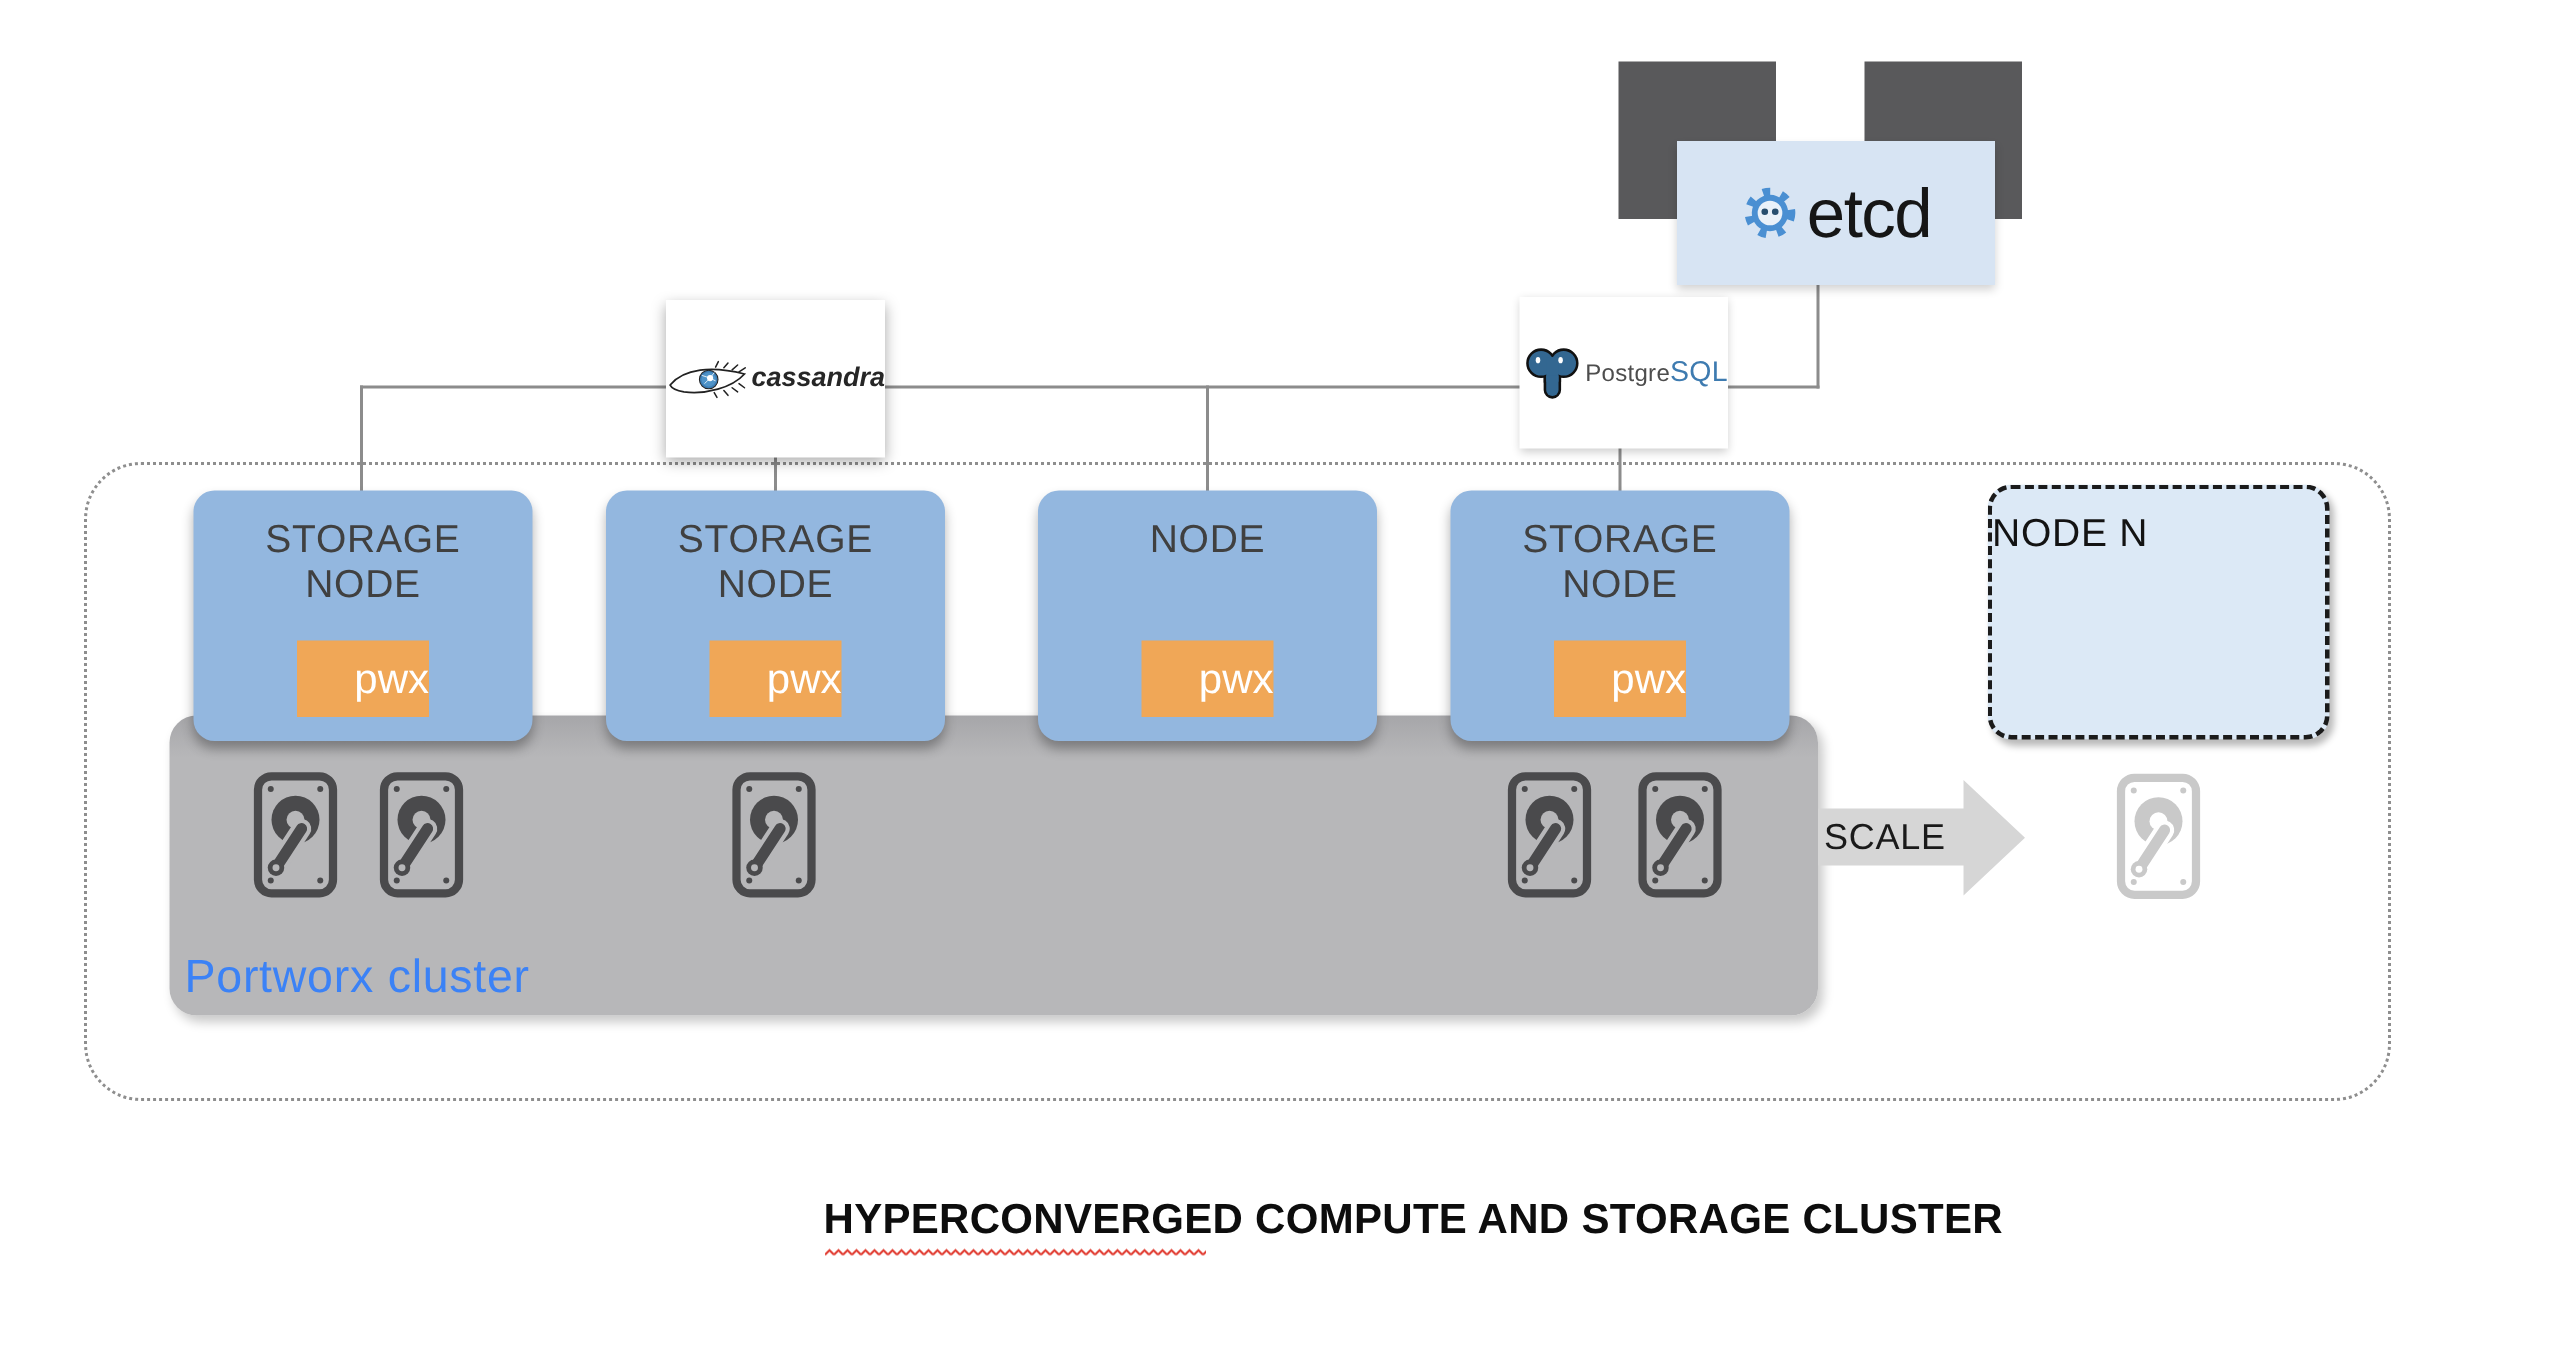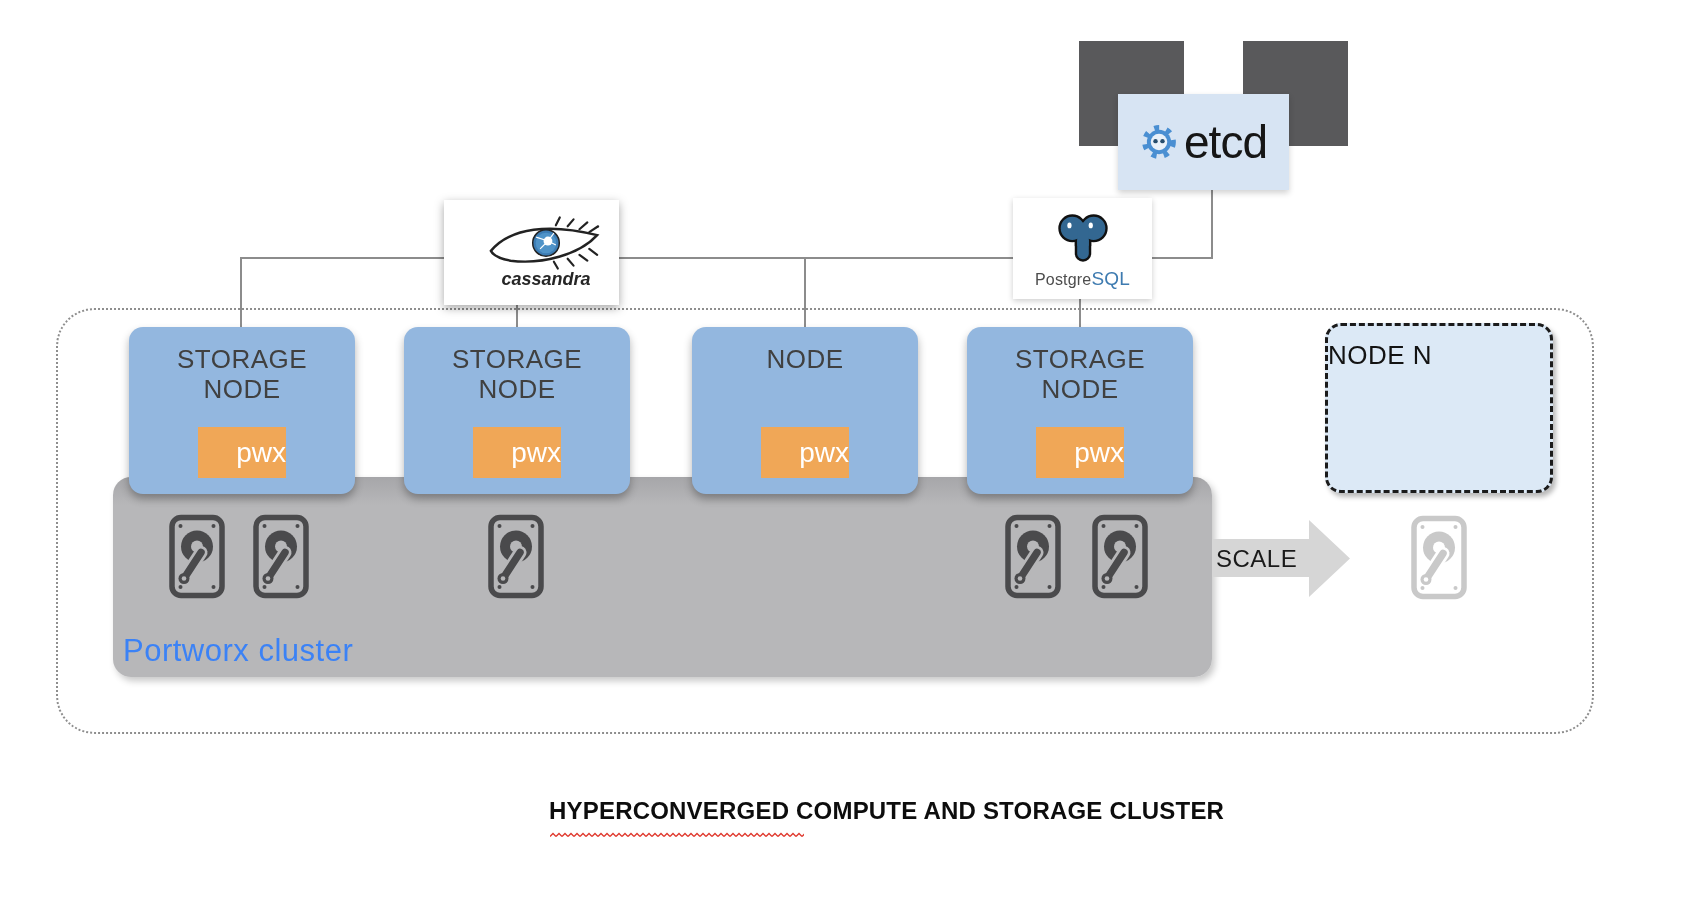--- a/index.html
+++ b/index.html
@@ -37,39 +37,39 @@
   
   .disk{position:absolute;width:58px;height:87px;color:#4a4a4c;--hole:#b7b7b9;}
   .disk.faded{color:#c9c9c9;--hole:#ffffff;}
 
   
   .scale-arrow{position:absolute;left:1212px;top:517px;width:140px;height:83px;}
   .scale-label{position:absolute;left:1216px;top:545px;width:94px;text-align:left;
     font-size:24px;color:#1a1a1a;letter-spacing:.5px;}
 
   
-  .etcd-panel{position:absolute;left:1118px;top:94px;width:171px;height:96px;background:#d7e4f3;
+  .etcd-panel{position:absolute;left:1118px;top:94px;width:212px;height:96px;background:#d7e4f3;
     display:flex;align-items:center;justify-content:center;gap:6px;box-shadow:0 3px 6px rgba(0,0,0,.18);}
   .etcd-text{font-size:46px;color:#161616;letter-spacing:-1px;}
   .dark-square{position:absolute;top:41px;width:105px;height:105px;background:#59595b;}
   .square-1{left:1079px}.square-2{left:1243px}
 
   .cassandra-panel{position:absolute;left:444px;top:200px;width:146px;height:105px;background:#ffffff;
-    box-shadow:0 3px 9px rgba(0,0,0,.35);display:flex;flex-direction:column;align-items:center;
-    justify-content:center;padding-left:29px;}
+    box-shadow:0 3px 9px rgba(0,0,0,.35);display:flex;flex-direction:row;align-items:center;
+    justify-content:center;}
   .cassandra-text{font-size:18px;font-weight:bold;font-style:italic;color:#262626;margin-top:-2px;}
 
   .postgres-panel{position:absolute;left:1013px;top:198px;width:139px;height:101px;background:#ffffff;
-    box-shadow:0 2px 6px rgba(0,0,0,.2);display:flex;flex-direction:column;align-items:center;
+    box-shadow:0 2px 6px rgba(0,0,0,.2);display:flex;flex-direction:row;align-items:center;
     justify-content:center;}
   .postgres-text{font-size:16px;color:#4d4d4d;letter-spacing:.2px;}
   .postgres-text .sql{font-size:19px;color:#3e7bb0;}
 
   
-  .title{position:absolute;left:549px;top:797px;font-size:24px;font-weight:bold;color:#0d0d0d;
+  .title{position:absolute;left:549px;top:797px;font-size:28px;font-weight:bold;color:#0d0d0d;
     letter-spacing:.2px;white-space:nowrap;}
   .squiggle{position:absolute;left:550px;top:831px;}
 
   svg{display:block;}
 </style>
 </head>
 <body>
 
 <div id="stage">
 

